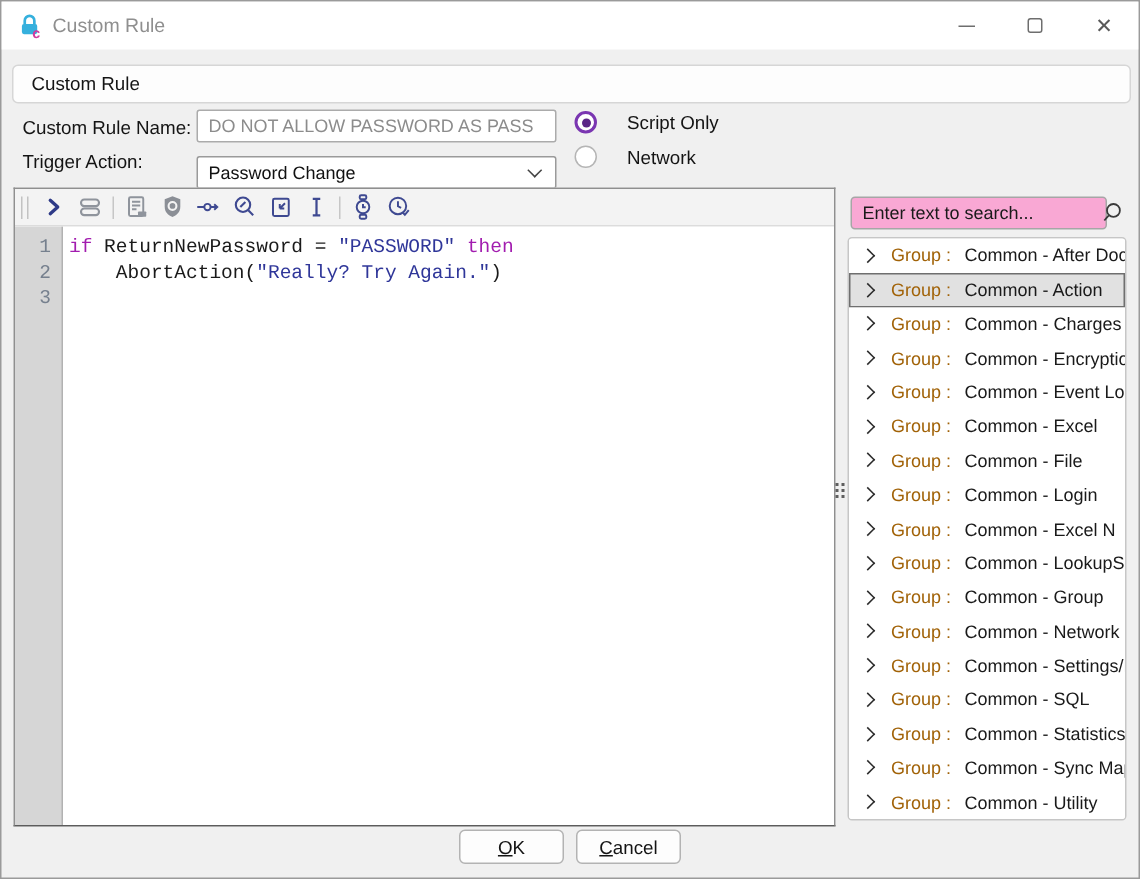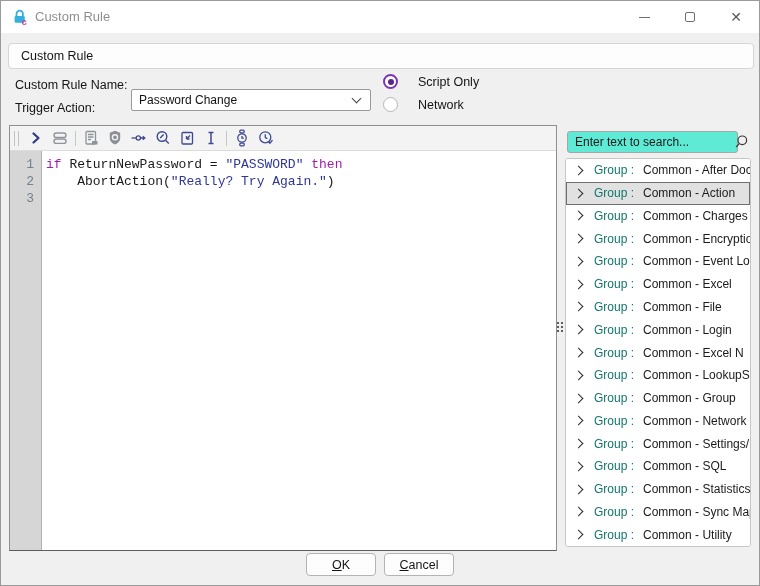--- a/index.html
+++ b/index.html
@@ -23,21 +23,21 @@
              border:1px solid #d6d6d6; border-radius:4px; display:flex; align-items:center; }
   .tab-label { margin-left:12px; font-size:12.5px; color:#141414; }
 
   
   .form-label { position:absolute; font-size:12.5px; color:#141414; }
   .lbl-name { left:14px; top:77px; }
   .lbl-trigger { left:14px; top:100px; }
   .name-input { position:absolute; left:130px; top:72px; width:240px; height:22px;
                 border:1px solid #ababab; border-radius:2px; background:#fff; color:#8c8c8c;
                 font-size:12px; padding:0 7px; font-family:"Liberation Sans", sans-serif; outline:none; }
-  .combo { position:absolute; left:130px; top:88px; width:240px; height:22px; background:#fff;
+  .combo { position:absolute; left:130px; top:103px; width:240px; height:22px; background:#fff;
            border:1px solid #9a9a9a; border-radius:2px; display:flex; align-items:center;
            justify-content:space-between; padding:0 10px 0 7px; }
   .combo-value { font-size:12px; color:#111; }
   .chev-down { width:7px; height:7px; border-right:1.4px solid #444; border-bottom:1.4px solid #444;
                transform:rotate(45deg); margin-top:-4px; }
   .radio-row { position:absolute; display:flex; align-items:center; gap:20px; }
   .radio-script { left:382px; top:73px; }
   .radio-project { left:382px; top:96px; }
   .radio { width:15px; height:15px; border-radius:50%; background:#fff; border:1px solid #b5b5b5;
            display:flex; align-items:center; justify-content:center; }
@@ -66,35 +66,35 @@
   .tok-kw { color:#a21caf; }
   .tok-str { color:#2f3699; }
   .tok-id { color:#1a1a1a; }
 
   
   .split-dots { position:absolute; left:555px; top:321px; width:8px; display:grid;
                 grid-template-columns:2px 2px; gap:2px; justify-content:center; }
   .split-dots i { width:2px; height:2px; background:#5f5f5f; }
 
   
-  .search-box { position:absolute; left:566px; top:130px; width:171px; height:22px; background:#5eead4;
+  .search-box { position:absolute; left:566px; top:130px; width:171px; height:22px; background:#f9a8d4;
                 border:1px solid #a6a6a6; border-radius:3px; display:flex; align-items:center; }
   .search-input { flex:1; border:none; outline:none; background:transparent; font-size:12px;
                   color:#1a1a1a; padding:0 2px 0 7px; font-family:"Liberation Sans", sans-serif; }
   .search-input::placeholder { color:#1a1a1a; }
   .search-icon { width:18px; height:18px; margin-right:3px; flex:0 0 auto; }
   .group-list { position:absolute; left:564px; top:157px; width:186px; height:389px; background:#fff;
                 border:1px solid #c6c6c6; border-radius:3px; overflow:hidden;
                 display:flex; flex-direction:column; }
   .group-row { height:22.77px; flex:0 0 auto; display:flex; align-items:center; overflow:hidden;
                white-space:nowrap; background:#fff; }
   .group-row.selected { background:#e1e1e1; box-shadow:inset 0 0 0 1px #6f6f6f; }
   .chev { width:7px; height:7px; border-top:1.4px solid #2b2b2b; border-right:1.4px solid #2b2b2b;
           transform:rotate(45deg); margin-left:9px; flex:0 0 auto; }
-  .gprefix { margin-left:12px; font-size:12px; color:#0f766e; }
+  .gprefix { margin-left:12px; font-size:12px; color:#a16207; }
   .gname { margin-left:9px; font-size:12px; color:#1a1a1a; }
 
   
   .footer-btn { position:absolute; top:552px; width:70px; height:23px; background:#fdfdfd;
                 border:1px solid #b3b3b3; border-radius:4px; font-size:12.5px; color:#141414;
                 font-family:"Liberation Sans", sans-serif; display:flex; align-items:center; justify-content:center; }
   .btn-ok { left:305px; }
   .btn-cancel { left:383px; }
   .mn { text-decoration:underline; }
 </style>
@@ -121,20 +121,21 @@
           <span class="glyph-close">✕</span>
         </div>
     </div>
   </div>
 
   <div class="tab-box">
     <span class="tab-label">Custom Rule</span>
   </div>
 
   <span class="form-label lbl-name">Custom Rule Name:</span>
+  <input class="name-input" type="text" value="DO NOT ALLOW PASSWORD AS PASS" style="">
   <span class="form-label lbl-trigger">Trigger Action:</span>
   <div class="combo">
     <span class="combo-value">Password Change</span>
     <span class="chev-down"></span>
   </div>
 
   <div class="radio-row radio-script">
     <span class="radio checked"></span>
     <span class="radio-label">Script Only</span>
   </div>

